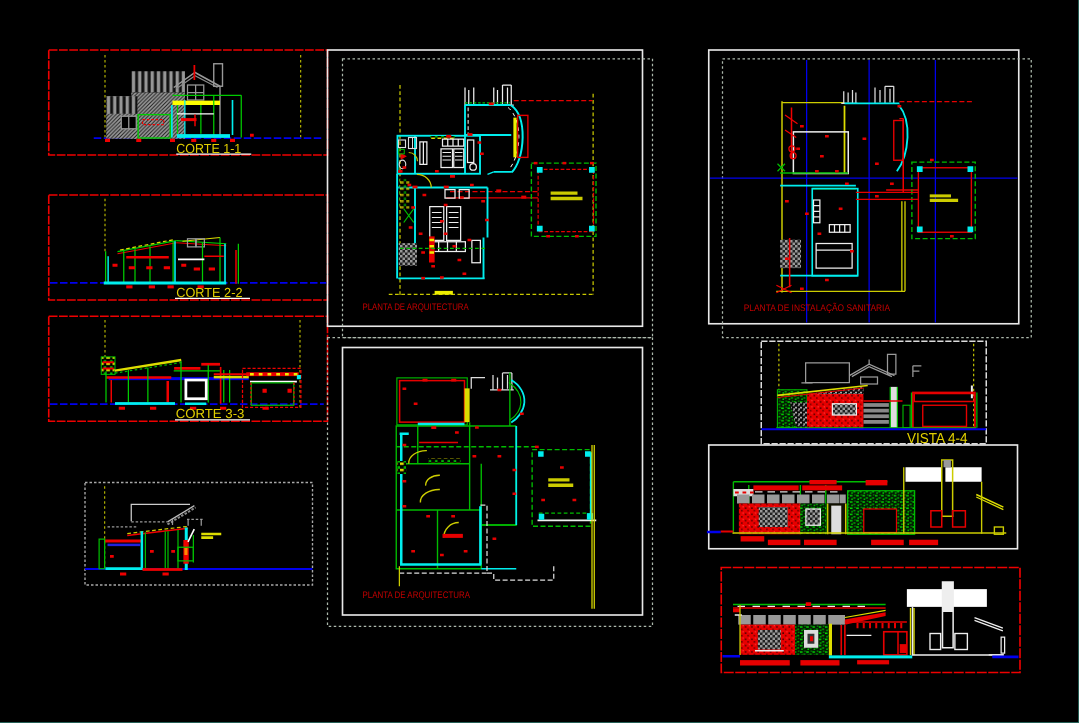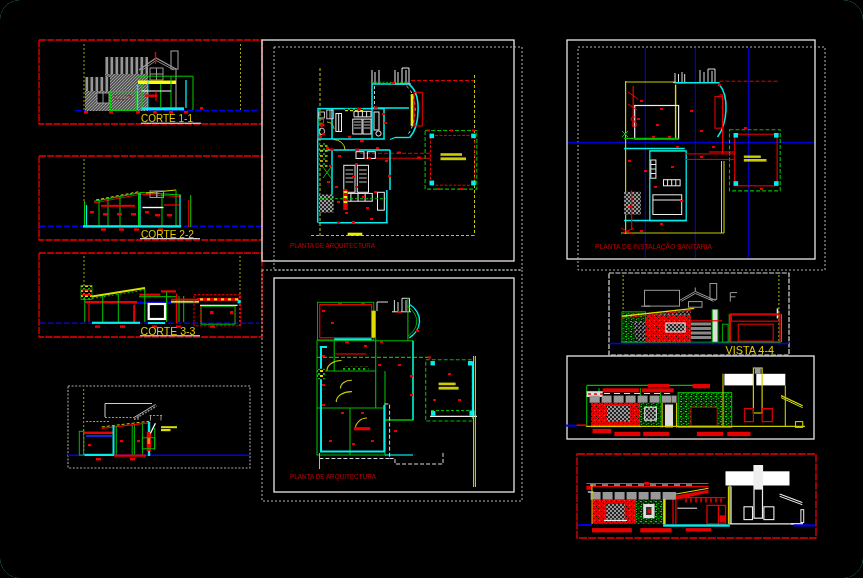--- a/index.html
+++ b/index.html
@@ -1,16 +1,16 @@
 <!DOCTYPE html>
 <html><head>
 <meta charset="utf-8">
 <style>
   html,body{margin:0;padding:0;background:#000;}
-  #wrap{position:relative;width:863px;height:578px;background:#5eead4;overflow:hidden;border-radius:20px;}
+  #wrap{position:relative;width:863px;height:578px;background:#5eead4;overflow:hidden;}
   svg{display:block;filter:blur(0.35px);}
   text{font-family:"Liberation Sans",sans-serif;}
 </style>
 </head>
 <body>
 <div id="wrap">
 <svg width="863" height="578" viewBox="0 0 863 578">
 <defs>
   <pattern id="ghatch" width="3" height="3" patternUnits="userSpaceOnUse">
     <rect width="3" height="3" fill="#1a1a1a"></rect>

